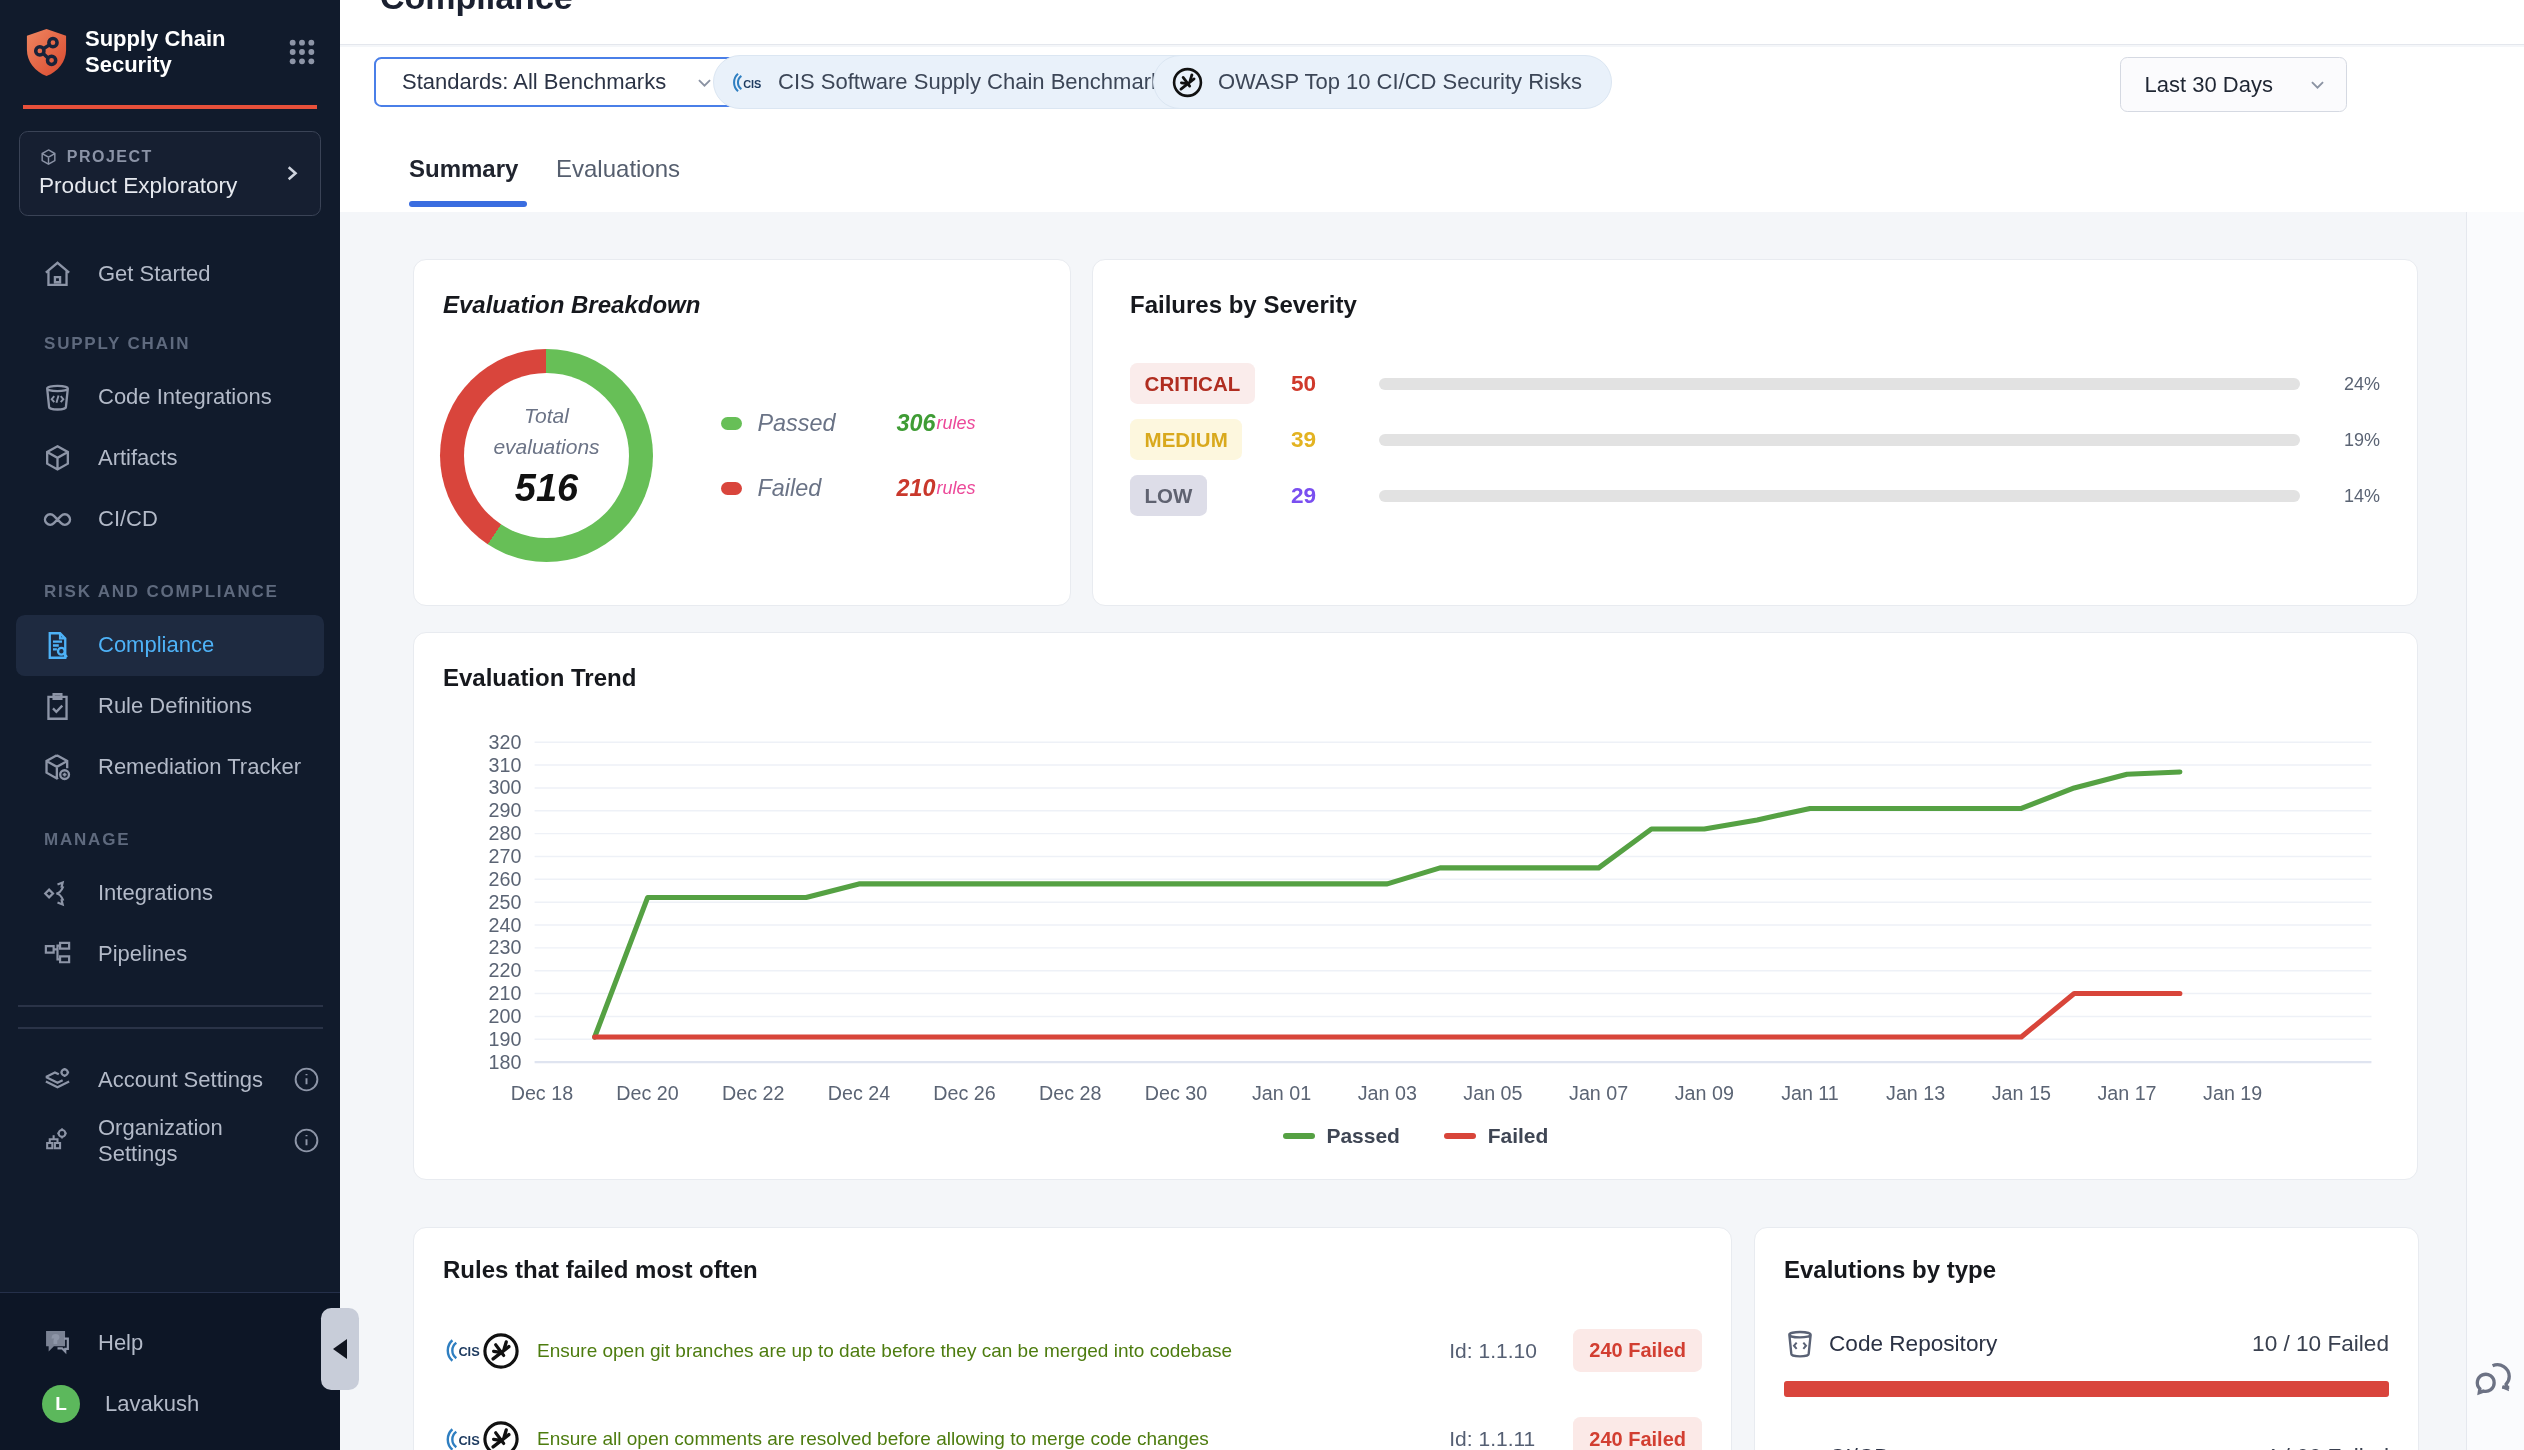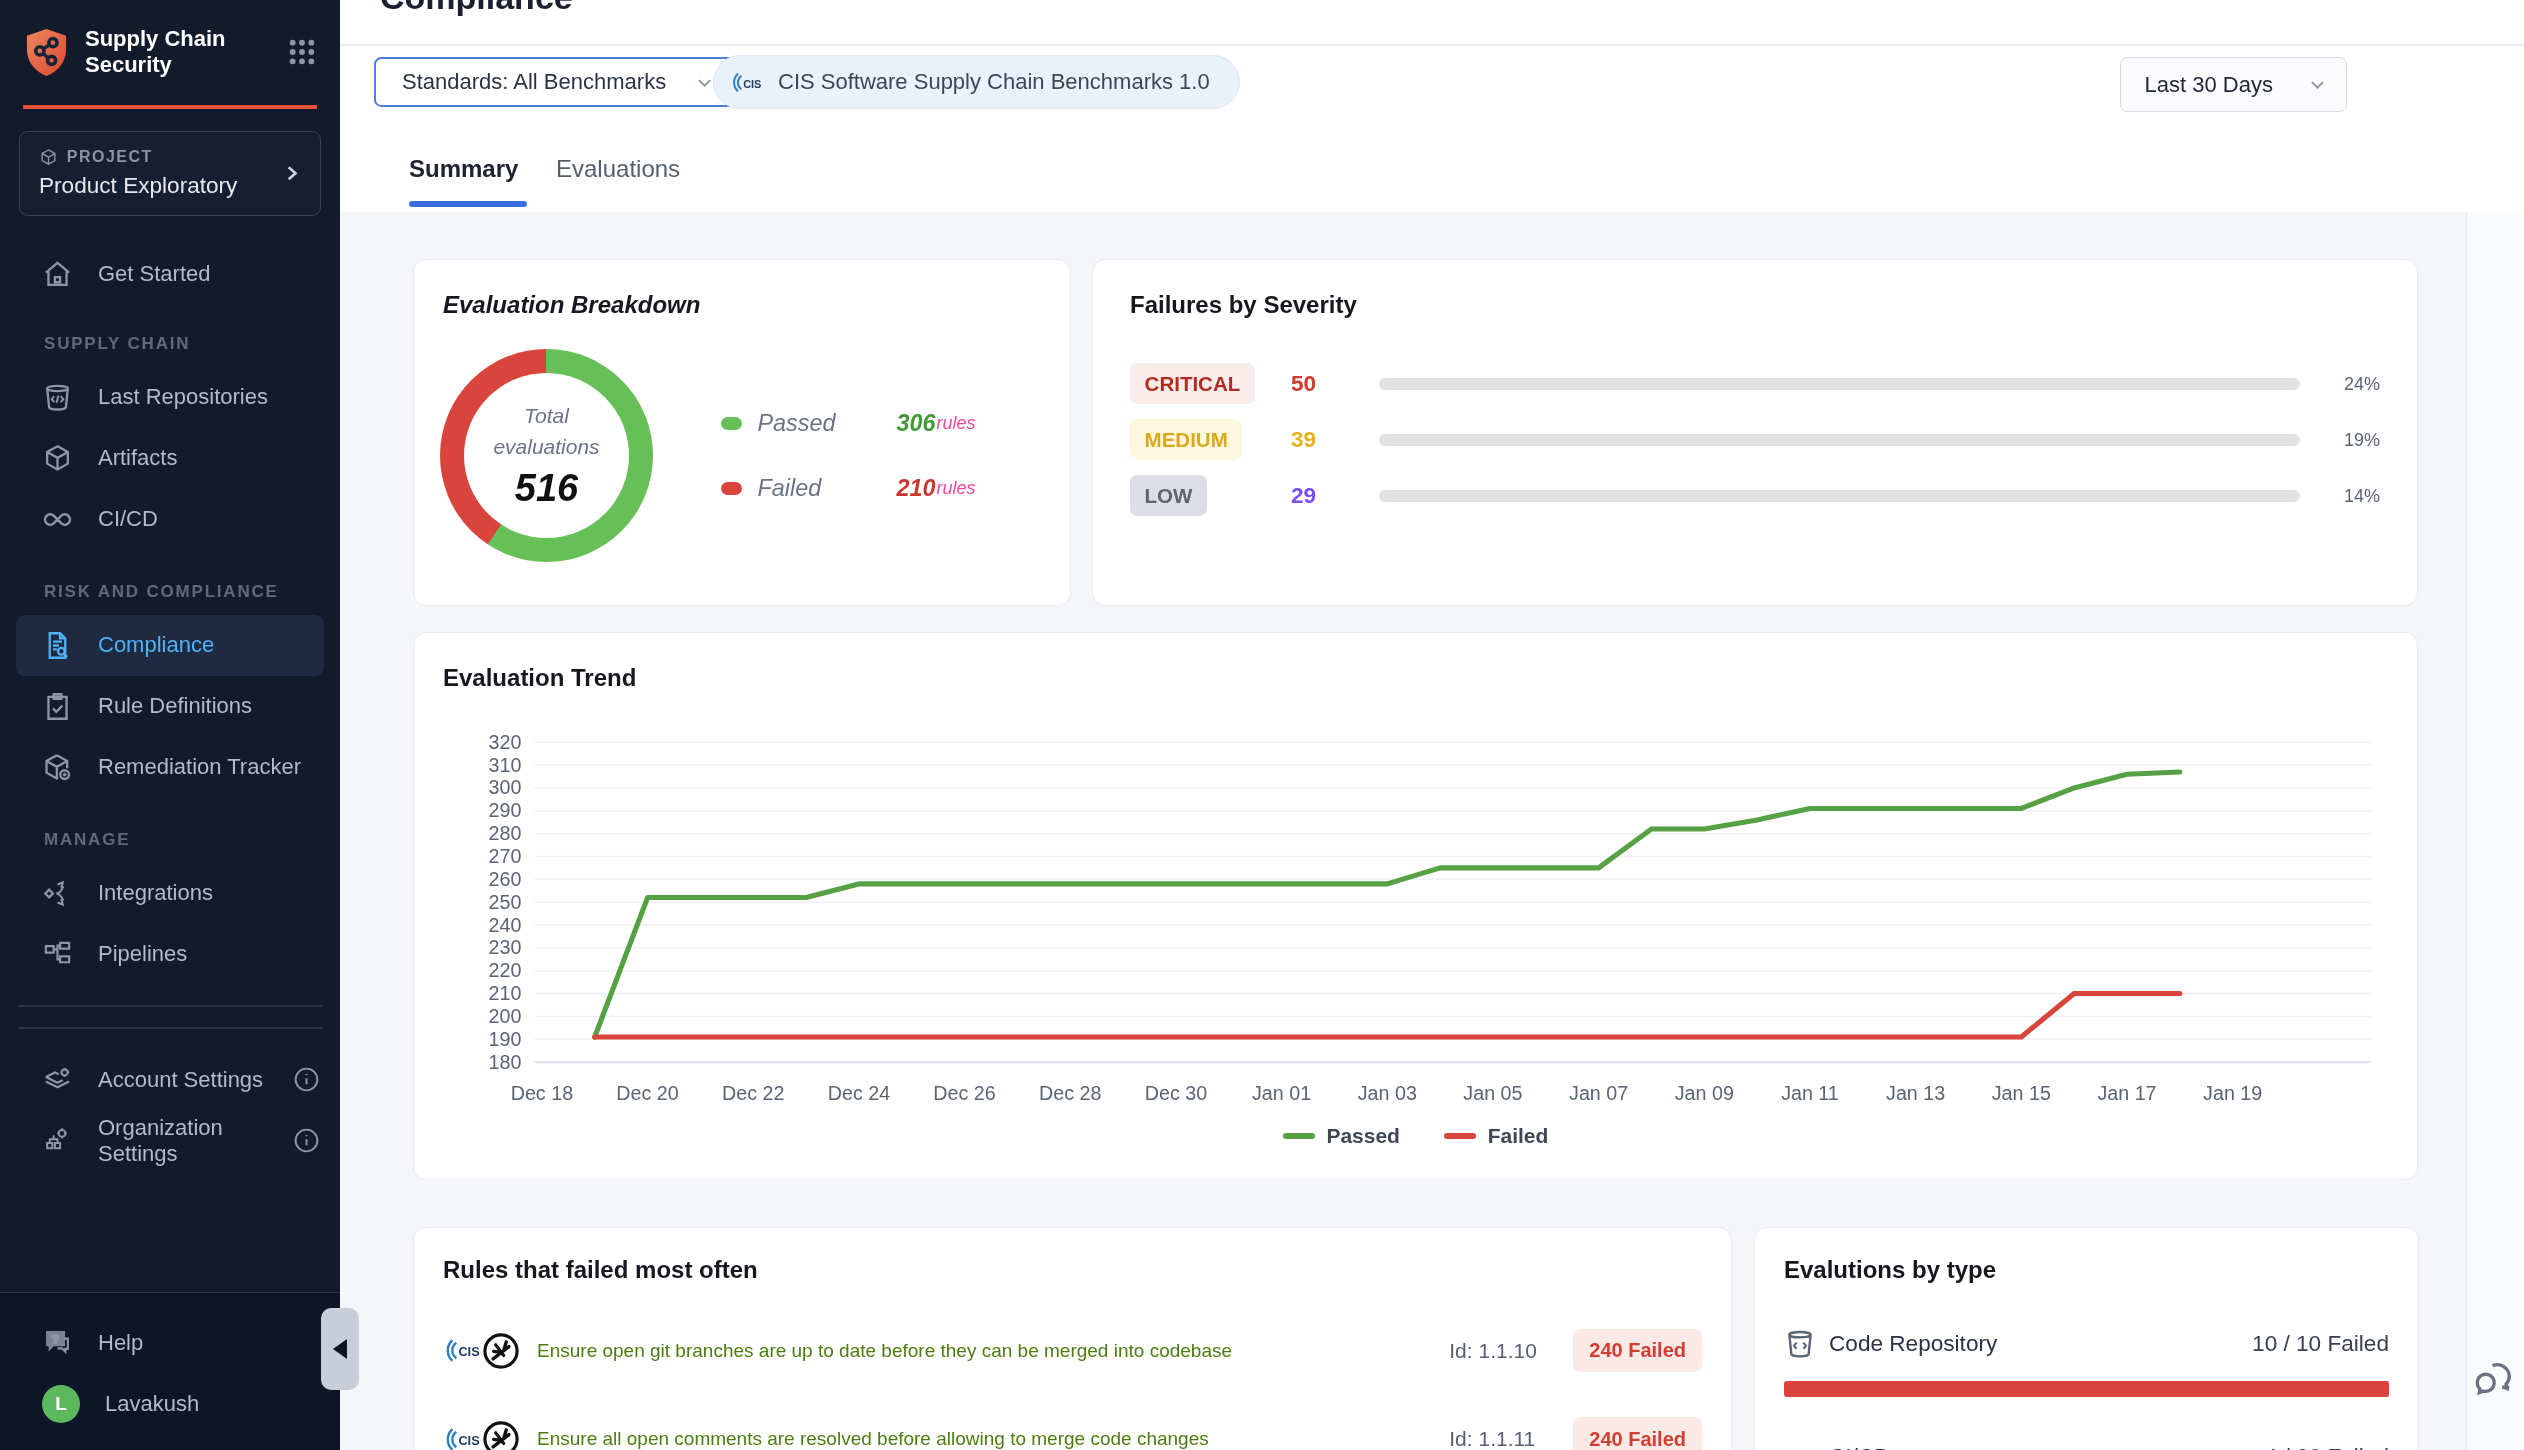--- a/index.html
+++ b/index.html
@@ -168,21 +168,21 @@
     </div>
 
     <div style="height:29px"></div>
     <div class="sb-section">SUPPLY CHAIN</div>
     <div style="height:13px"></div>
     <div class="sb-item">
       <svg class="ic" viewBox="0 0 24 24" fill="none" stroke="currentColor" stroke-width="1.8">
         <path d="M4 5c0-1.1 3.6-2 8-2s8 .9 8 2-3.6 2-8 2-8-.9-8-2z M4 5l1.5 14.5c0 1 2.9 1.8 6.5 1.8s6.5-.8 6.5-1.8L20 5"></path>
         <path d="M9.5 11l-2 2.3 2 2.3 M14.5 11l2 2.3-2 2.3 M12.8 10.5l-1.6 5.6" stroke-width="1.5"></path>
       </svg>
-      <span>Last Repositories</span>
+      <span>Code Integrations</span>
     </div>
     <div class="sb-item">
       <svg class="ic" viewBox="0 0 24 24" fill="none" stroke="currentColor" stroke-width="1.8">
           <path d="M12 2.5l8 4.5v9l-8 4.5L4 16V7z M4 7l8 4.5L20 7 M12 11.5V20.5"></path>
         </svg>
       <span>Artifacts</span>
     </div>
     <div class="sb-item">
       <svg class="ic" viewBox="0 0 24 24" fill="none" stroke="currentColor" stroke-width="1.9">
         <path d="M9.2 9.2c-1.6-1.6-4.2-1.6-5.7 0s-1.6 4 0 5.6 4.1 1.6 5.7 0l5.6-5.6c1.6-1.6 4.2-1.6 5.7 0s1.6 4 0 5.6-4.1 1.6-5.7 0z" transform="translate(0,0)"></path>
@@ -292,20 +292,32 @@
     </div>
     <div class="chip cis">
       <svg class="badge-ic" viewBox="0 0 24 24" style="font-size:30px">
         <g fill="none" stroke="#2f7fc1" stroke-width="1.4">
           <path d="M5.5 6a8 8 0 0 0 0 12"></path>
             <path d="M7.8 7.5a5.5 5.5 0 0 0 0 9"></path>
         </g>
         <text x="9" y="15.5" font-size="7.5" fill="#1d3a5f" font-family="Liberation Sans" font-weight="bold">CIS</text>
       </svg>
       <span>CIS Software Supply Chain Benchmarks 1.0</span>
+    </div>
+    <div class="chip owasp">
+      <svg class="badge-ic" viewBox="0 0 24 24">
+        <circle cx="12" cy="12" r="9.2" fill="none" stroke="#111" stroke-width="1.8"></circle>
+        <g stroke="#111" stroke-width="1.9" stroke-linecap="round">
+          <path d="M7.5 16.5L16.5 9.5"></path>
+            <path d="M9 8.5l4.5 6"></path>
+            <path d="M15 6.8l-1.2 4"></path>
+            <path d="M7.8 12.2l4 .6"></path>
+        </g>
+      </svg>
+      <span>OWASP Top 10 CI/CD Security Risks</span>
     </div>
     <div class="range-select">
       <span>Last 30 Days</span>
       <svg class="chev-down" viewBox="0 0 24 24" fill="none" stroke="currentColor" stroke-width="2.4">
           <path d="M5 9l7 7 7-7"></path>
         </svg>
     </div>
   </div>
 
   <div class="tabsbar">

